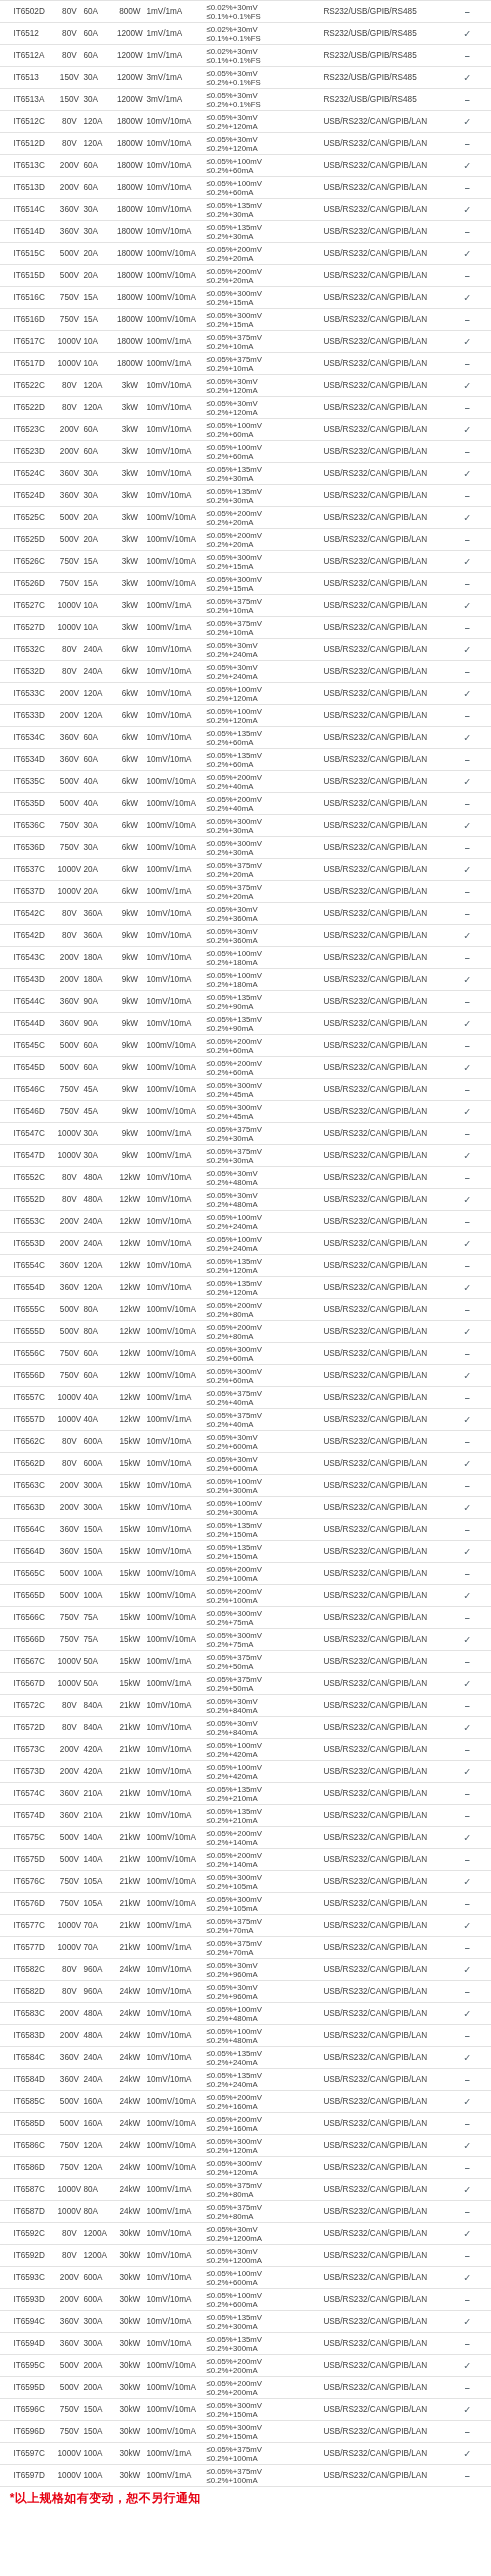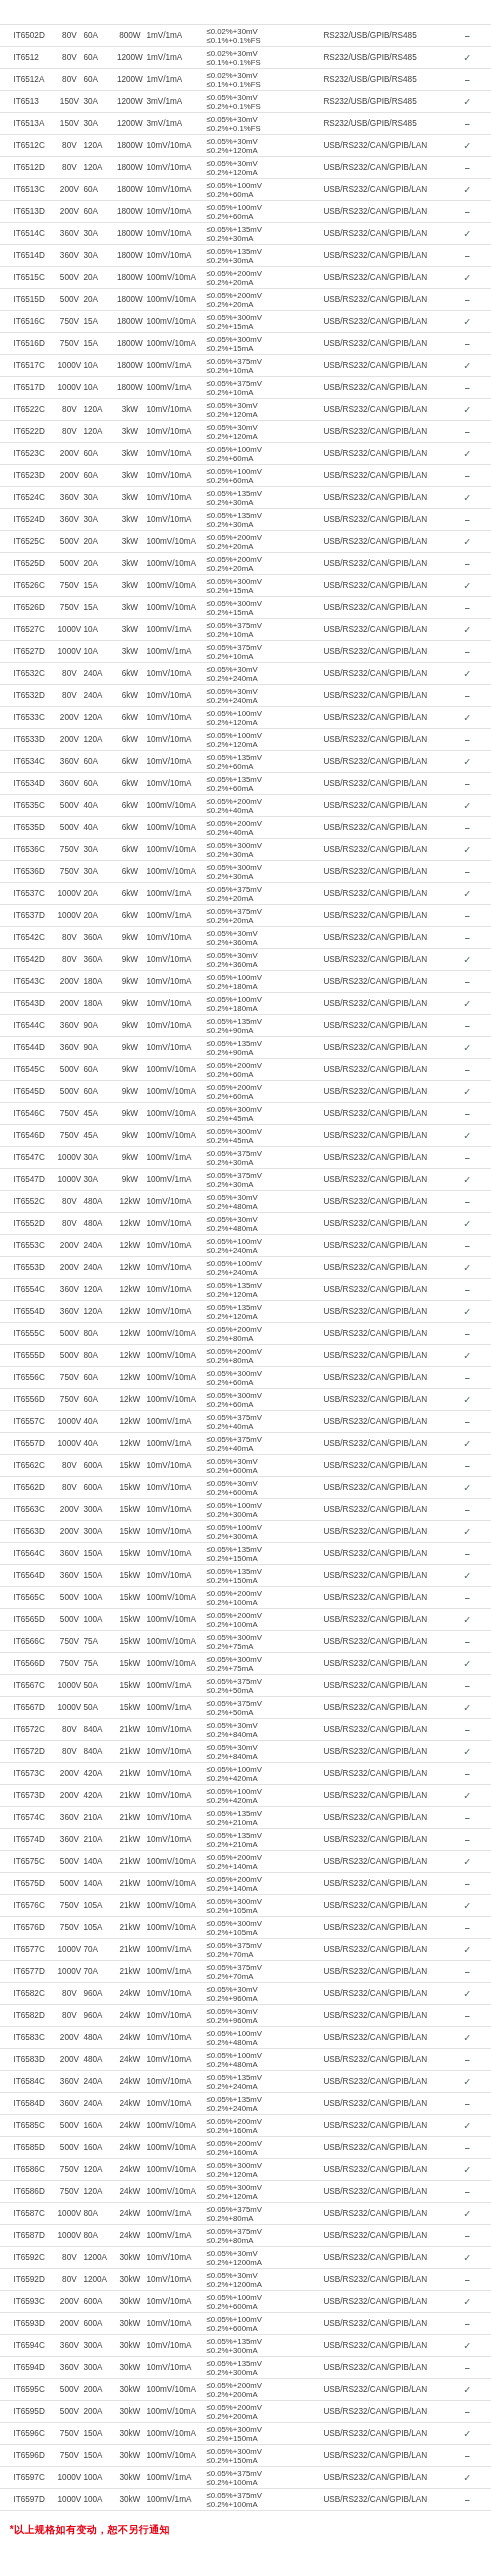--- a/index.html
+++ b/index.html
@@ -5,21 +5,20 @@
   html,body{margin:0;padding:0;background:#ffffff;}
   body{
     width:492px;height:2576px;position:relative;
     font-family:"Liberation Sans","DejaVu Sans",sans-serif;
     color:#3f3f3f;
     -webkit-font-smoothing:antialiased;
   }
   .spec-table{
     width:492px;
     border-top:0.7px solid #e2e2e2;
-    margin-top:24px;
   }
   .row{
     display:grid;
     grid-template-columns:42px 28px 30px 33px 60px 117px 119px 1fr;
     padding-left:13.4px;
     box-sizing:border-box;
     height:22px;
     align-items:center;
     border-bottom:0.7px solid #e2e2e2;
     font-size:8.2px;
@@ -38,23 +37,23 @@
   }
   .intf{text-align:left;}
   .mark{
     text-align:center;
     color:#54636d;
     font-size:9px;
   }
   .mark.mark-check{font-size:9.7px;}
   .mark.mark-dash{font-size:9px;font-weight:bold;}
   .footnote{
-    margin-top:12px;
+    margin-top:3px;
     padding-left:9.7px;
-    font-size:10px;
+    font-size:12px;
     font-weight:bold;
     color:#e60012;
     letter-spacing:0.4px;
   }
 </style>
 </head>
 <body>
 
 <div class="spec-table">
   <div id="spec-table-body">

